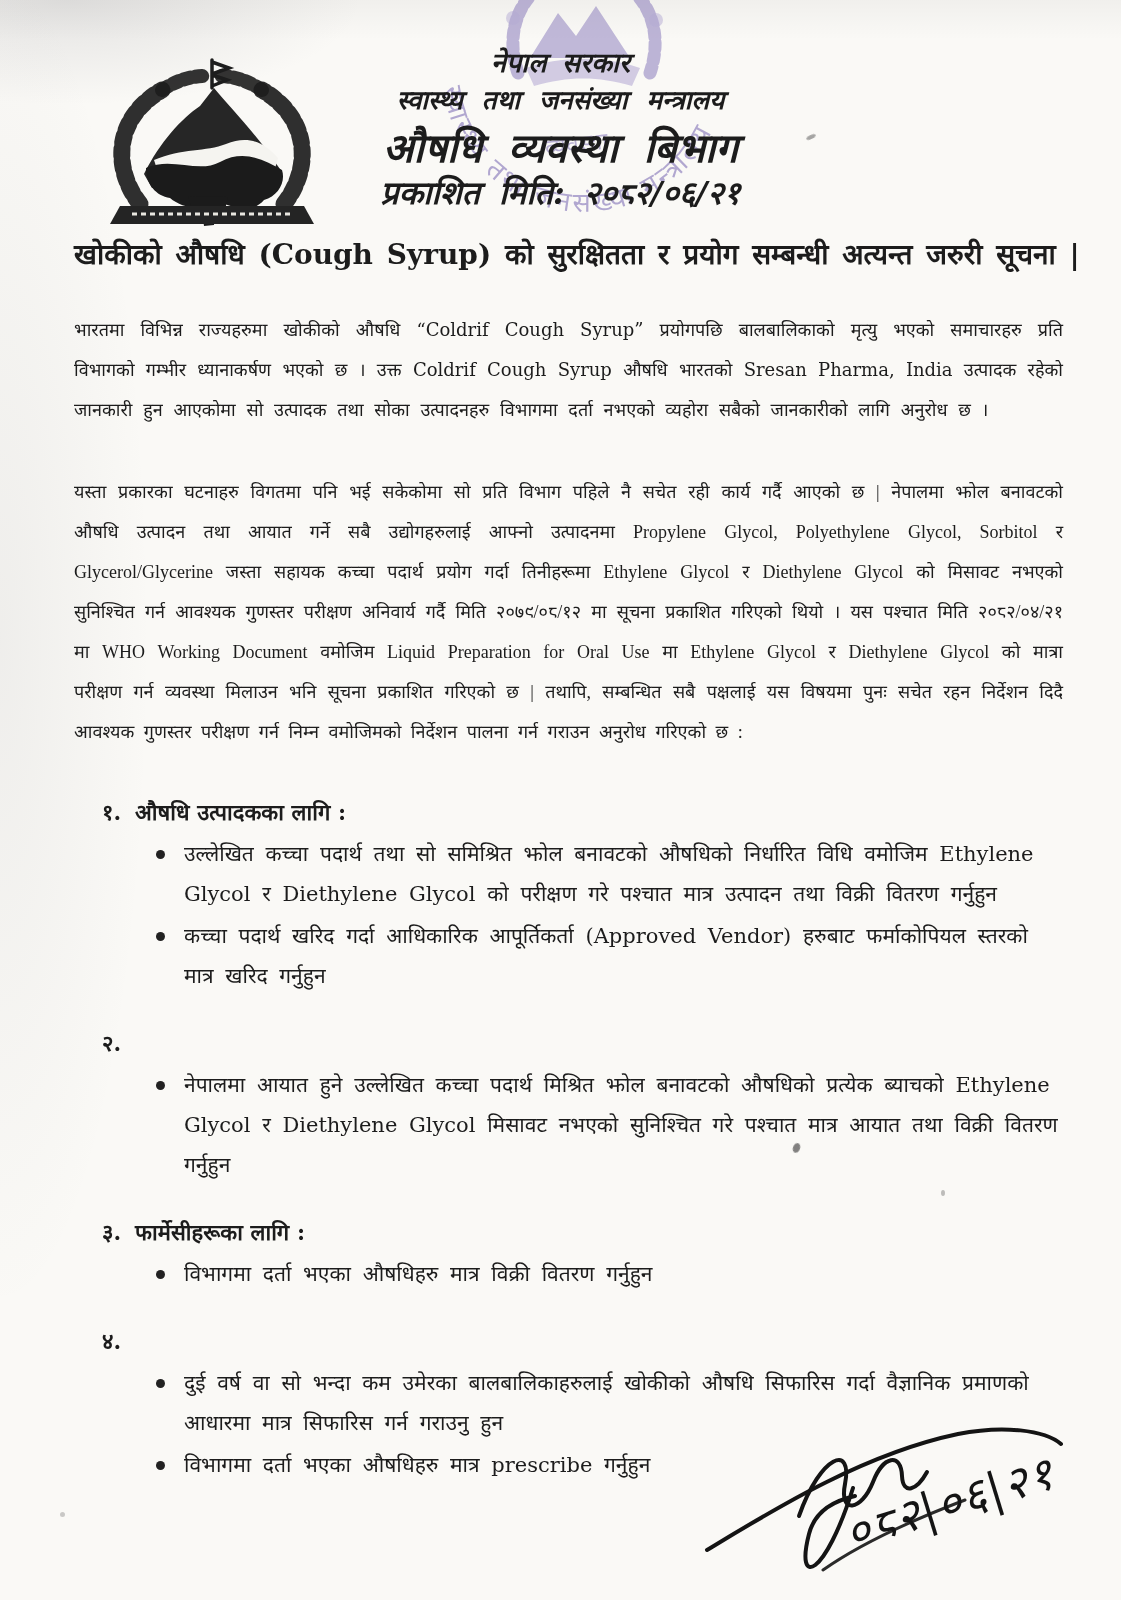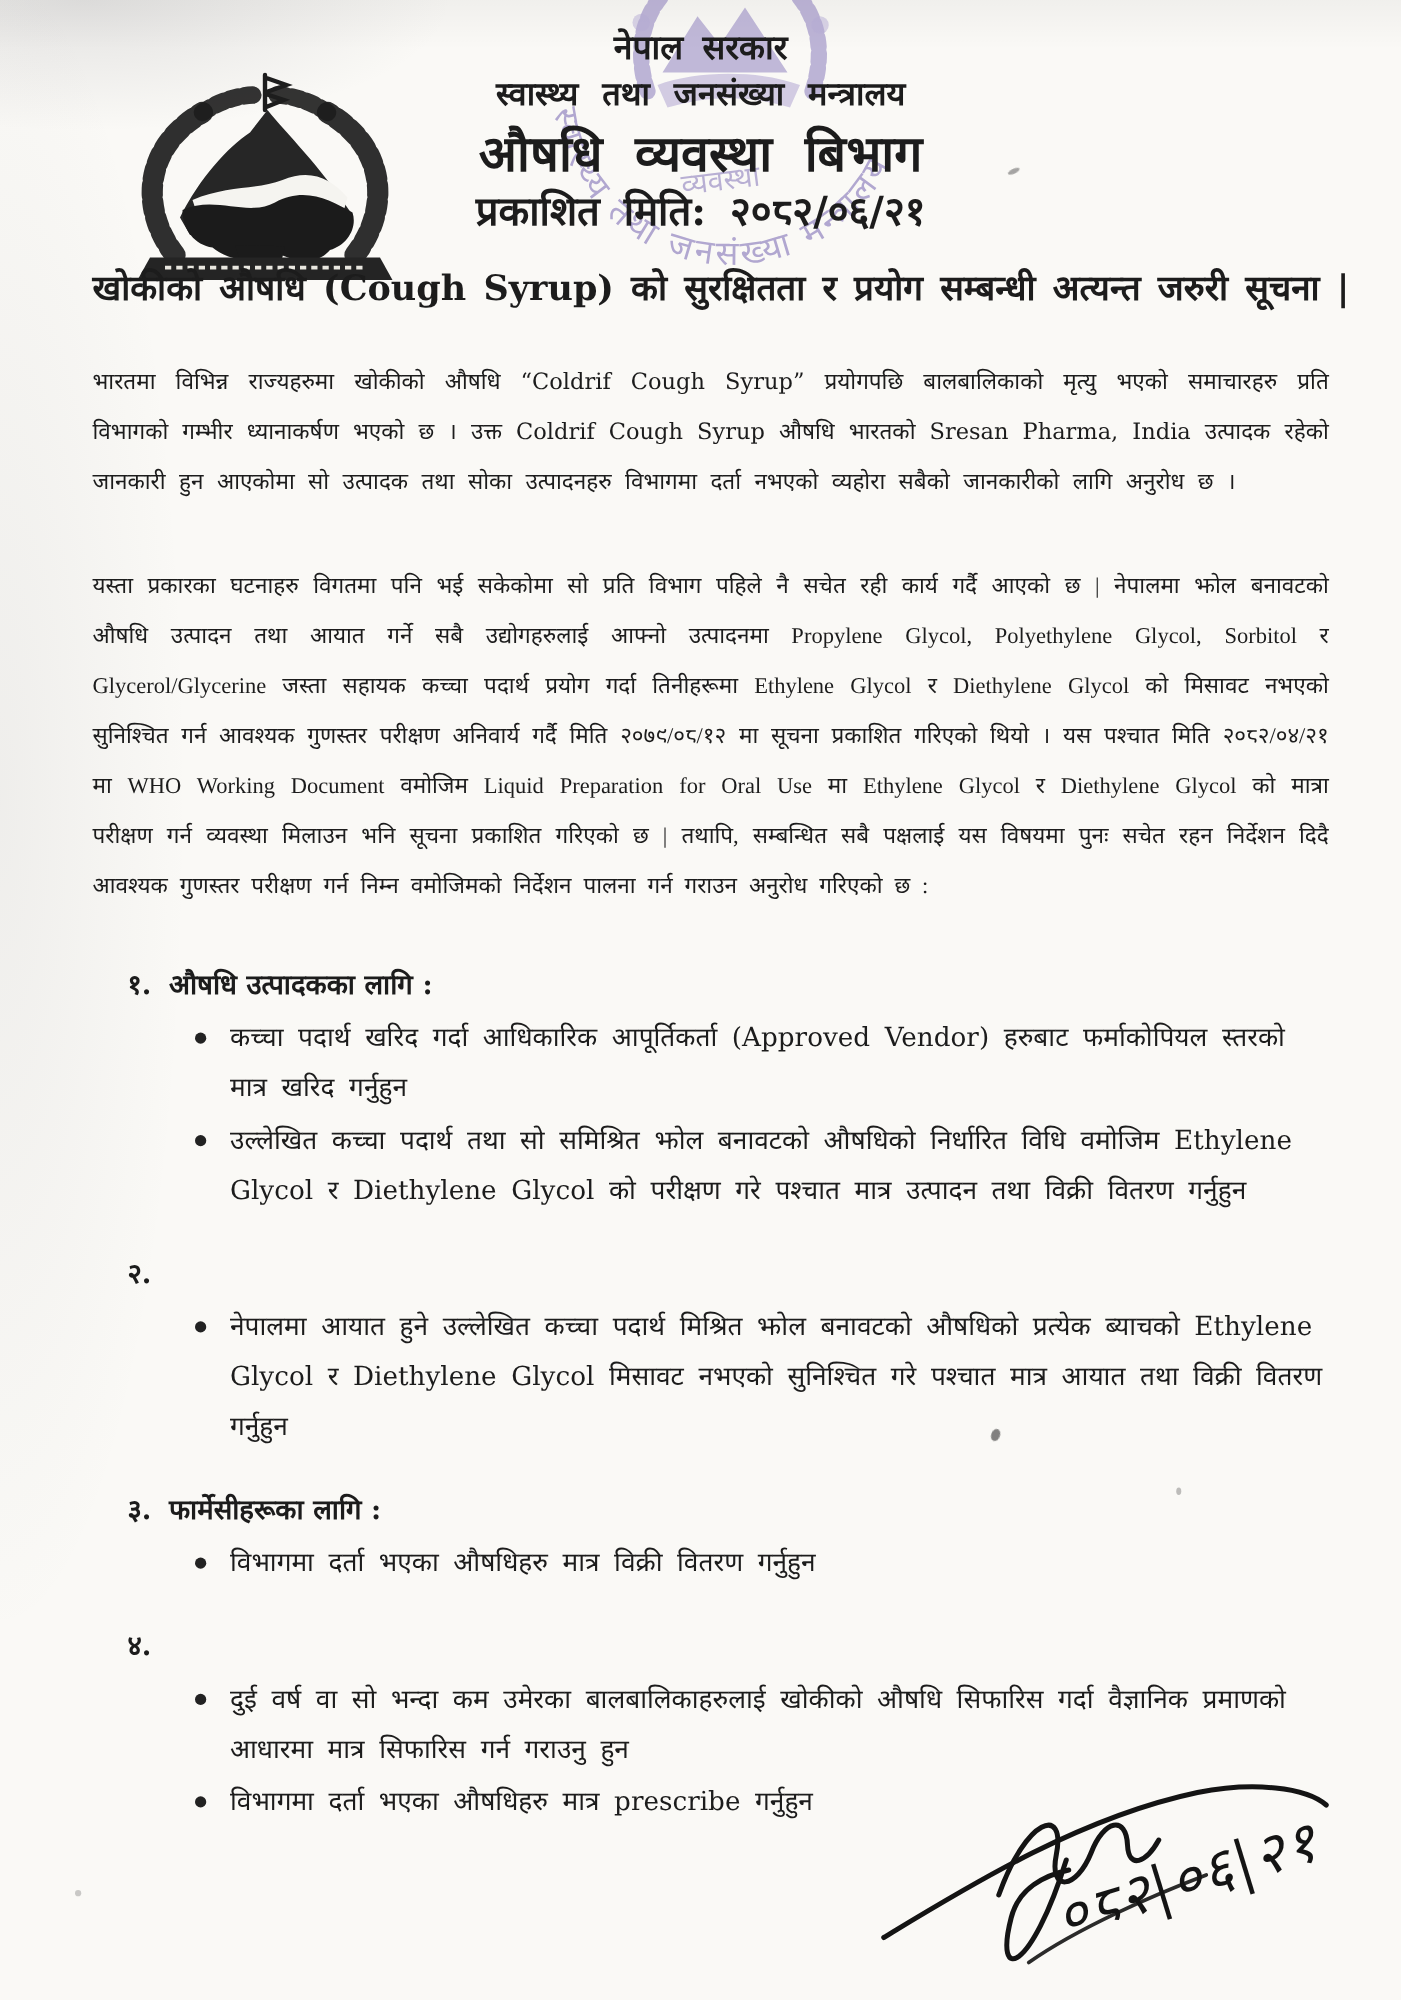--- a/index.html
+++ b/index.html
@@ -12,21 +12,21 @@
     font-family: "DejaVu Serif", "Liberation Serif", serif;
     background:
       radial-gradient(ellipse 420px 150px at 6% 0%, rgba(110,110,118,.16), transparent 70%),
       radial-gradient(ellipse 200px 900px at 0% 40%, rgba(90,90,95,.07), transparent 75%),
       linear-gradient(180deg, rgba(0,0,0,.04), transparent 2.5%),
       #faf9f6;
   }
   
   .emblem { position:absolute; left:102px; top:56px; width:220px; height:176px; }
   .stamp  { position:absolute; left:418px; top:-92px; width:332px; height:336px; opacity:.62; }
-  .hdr { position:relative; z-index:2; text-align:center; padding-top:22px; }
+  .hdr { position:relative; z-index:2; text-align:center; padding-top:46px;font-style:italic; }
   .hdr-gov   { font-size:27px; font-weight:700; line-height:34px; word-spacing:6px; }
   .hdr-min   { font-size:26px; font-weight:600; line-height:40px; word-spacing:10px; }
   .hdr-dept  { font-size:40px; font-weight:700; line-height:56px; word-spacing:12px; }
   .hdr-date  { font-size:32px; font-weight:600; line-height:34px; word-spacing:8px; }
   
   .doc { position:relative; z-index:2; padding:0 58px 0 74px; }
   .title { margin:24px 0 0 0; font-size:28px; font-weight:700; line-height:42px; word-spacing:4px; white-space:nowrap; }
   .para { margin:34px 0 0 0; font-size:18px; line-height:40px; text-align:justify; word-spacing:5px; }
   .para + .para { margin-top:42px;font-family:Liberation Serif, serif; }
   .sections { margin-top:40px; }
@@ -104,22 +104,22 @@
     <p class="para">यस्ता प्रकारका घटनाहरु विगतमा पनि भई सकेकोमा सो प्रति विभाग पहिले नै सचेत रही कार्य गर्दै आएको छ | नेपालमा झोल बनावटको औषधि उत्पादन तथा आयात गर्ने सबै उद्योगहरुलाई आफ्नो उत्पादनमा Propylene Glycol, Polyethylene Glycol, Sorbitol र Glycerol/Glycerine जस्ता सहायक कच्चा पदार्थ प्रयोग गर्दा तिनीहरूमा Ethylene Glycol र Diethylene Glycol को मिसावट नभएको सुनिश्चित गर्न आवश्यक गुणस्तर परीक्षण अनिवार्य गर्दै मिति २०७९/०८/१२ मा सूचना प्रकाशित गरिएको थियो । यस पश्चात मिति २०८२/०४/२१ मा WHO Working Document वमोजिम Liquid Preparation for Oral Use मा Ethylene Glycol र Diethylene Glycol को मात्रा परीक्षण गर्न व्यवस्था मिलाउन भनि सूचना प्रकाशित गरिएको छ | तथापि, सम्बन्धित सबै पक्षलाई यस विषयमा पुनः सचेत रहन निर्देशन दिदै आवश्यक गुणस्तर परीक्षण गर्न निम्न वमोजिमको निर्देशन पालना गर्न गराउन अनुरोध गरिएको छ :</p>
 
     <div class="sections">
 
       <div class="sec">
         <div class="sec-head">
           <span>१.</span>
           <span>औषधि उत्पादकका लागि :</span>
         </div>
         <ul>
+          <li><span class="dot"></span><span>उल्लेखित कच्चा पदार्थ तथा सो समिश्रित झोल बनावटको औषधिको निर्धारित विधि वमोजिम Ethylene Glycol र Diethylene Glycol को परीक्षण गरे पश्चात मात्र उत्पादन तथा विक्री वितरण गर्नुहुन</span></li>
           <li><span class="dot"></span><span>कच्चा पदार्थ खरिद गर्दा आधिकारिक आपूर्तिकर्ता (Approved Vendor) हरुबाट फर्माकोपियल स्तरको मात्र खरिद गर्नुहुन</span></li>
-          <li><span class="dot"></span><span>उल्लेखित कच्चा पदार्थ तथा सो समिश्रित झोल बनावटको औषधिको निर्धारित विधि वमोजिम Ethylene Glycol र Diethylene Glycol को परीक्षण गरे पश्चात मात्र उत्पादन तथा विक्री वितरण गर्नुहुन</span></li>
         </ul>
       </div>
 
       <div class="sec">
         <div class="sec-head">
           <span>२.</span>
         </div>
         <ul>
           <li><span class="dot"></span><span>नेपालमा आयात हुने उल्लेखित कच्चा पदार्थ मिश्रित झोल बनावटको औषधिको प्रत्येक ब्याचको Ethylene Glycol र Diethylene Glycol मिसावट नभएको सुनिश्चित गरे पश्चात मात्र आयात तथा विक्री वितरण गर्नुहुन</span></li>
         </ul>

